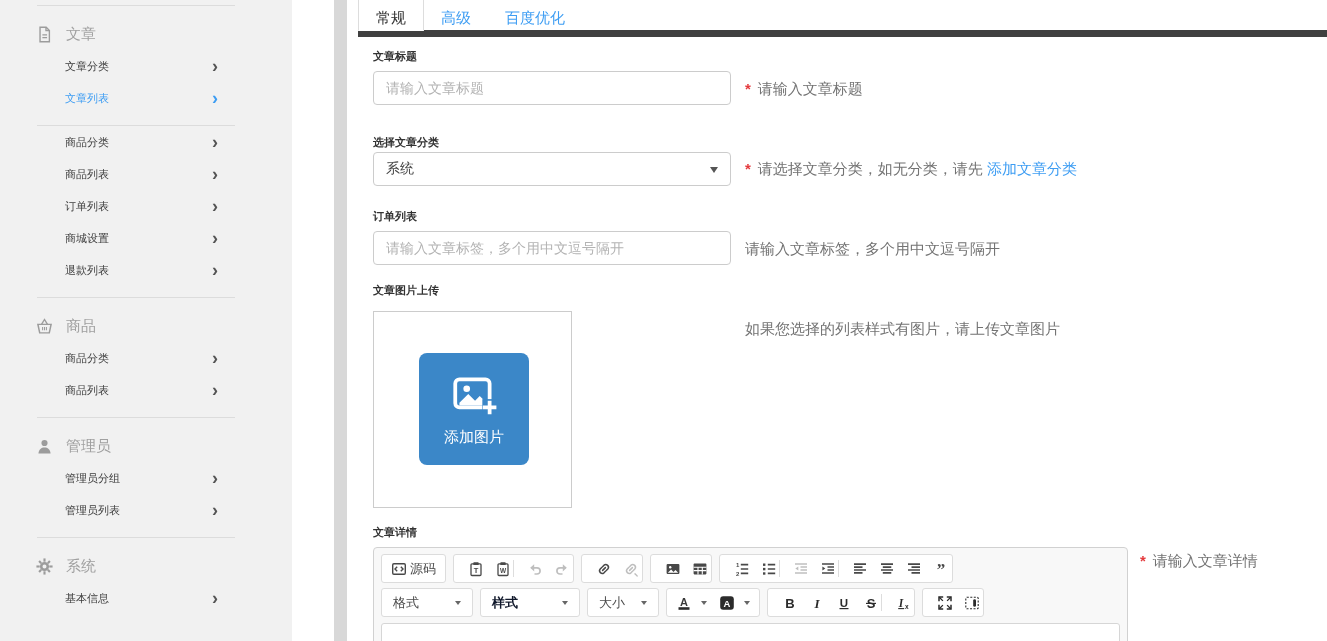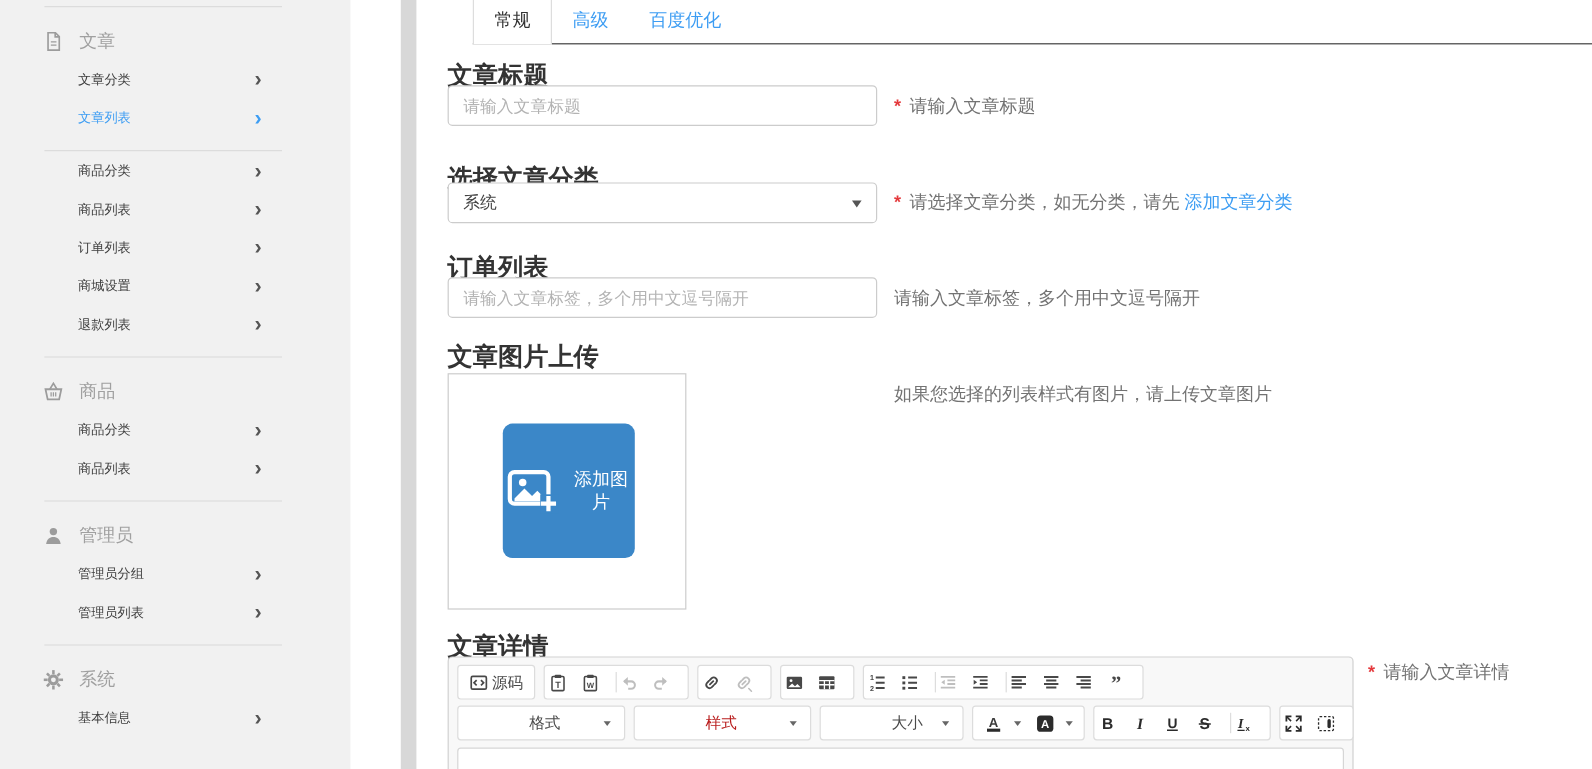--- a/index.html
+++ b/index.html
@@ -16,53 +16,53 @@
   .sec-icon svg{width:17px; height:17px; display:block;}
   .sec-title{font-size:15px; color:#a0a0a0;}
   .side-item{height:32px; display:flex; align-items:center; justify-content:space-between; padding:0 74px 0 65px; cursor:pointer;}
   .side-label{font-size:11px; color:#3d3d3d;}
   .side-chevron{font-size:18px; color:#555; line-height:1; font-weight:bold;}
   .side-item.active .side-label,.side-item.active .side-chevron{color:var(--accent);}
   .scroll-track{position:absolute; left:322px; top:0; width:25px; height:641px; background:#fff;}
   .scroll-thumb{position:absolute; left:334px; top:0; width:13px; height:641px; background:#d8d8d8;}
 
   
-  .tabbar{position:absolute; left:394px; right:0; top:0; height:37px; display:flex; border-bottom:1px solid #404040;}
+  .tabbar{position:absolute; left:358px; right:0; top:0; height:37px; display:flex; border-bottom:7px solid #404040;}
   .tab{padding:0 17px; line-height:36px; font-size:15px; color:var(--accent); cursor:pointer;}
   .tab.active{background:#fff; color:#333; border-left:1px solid #ddd; border-right:1px solid #ddd; border-bottom:1px solid #fff; margin-bottom:-1px;}
 
   
-  .flabel{position:absolute; left:373px; font-size:21px; font-weight:bold; color:#333;}
+  .flabel{position:absolute; left:373px; font-size:11px; font-weight:bold; color:#333;}
   .finput{position:absolute; left:373px; width:358px; height:34px; border:1px solid #ccc; border-radius:4px; padding:0 12px; font-size:14px; color:#444; background:#fff; outline:none; font-family:"Liberation Sans", sans-serif;}
   .finput::placeholder{color:#b3b3b3;}
   .fnote{position:absolute; font-size:15px; color:#737373; display:flex; gap:7px; align-items:flex-start; line-height:20px;}
   .fnote .req{color:var(--req); font-weight:bold;}
   .fnote a{color:var(--accent); text-decoration:none; cursor:pointer;}
   .fselect{position:absolute; left:373px; width:358px; height:34px; border:1px solid #ccc; border-radius:4px; background:#fff; display:flex; align-items:center; padding:0 12px; font-size:14px; color:#444; cursor:pointer;}
   .fselect .sel-caret{position:absolute; right:12px; top:14px; width:0; height:0; border-left:4.5px solid transparent; border-right:4.5px solid transparent; border-top:6px solid #555;}
 
   
   .uploadbox{position:absolute; left:373px; top:311px; width:199px; height:197px; border:1px solid #ccc; background:#fff;}
-  .uploadbtn{position:absolute; left:45px; top:41px; width:110px; height:112px; border:none; border-radius:8px; background:#3b87c8; display:flex; align-items:center; justify-content:center; gap:7px; cursor:pointer;}
+  .uploadbtn{position:absolute; left:45px; top:41px; width:110px; height:112px; border:none; border-radius:8px; background:#3b87c8; display:flex; flex-direction:column; align-items:center; justify-content:center; gap:7px; cursor:pointer;}
   .uploadbtn svg{width:50px; height:50px; display:block;}
   .uploadbtn .upl-label{color:#fff; font-size:15px;}
 
   
   .editor{position:absolute; left:373px; top:547px; width:755px; height:200px; background:#f8f8f8; border:1px solid #d1d1d1; border-radius:4px; padding:6px 7px;}
   .trow{display:flex; gap:7px; margin-bottom:5px; align-items:center;}
   .tgroup{background:#fff; border:1px solid #dcdcdc; border-radius:3px; display:flex; align-items:center; height:29px; padding:0 3px;}
-  .tbtn{width:27px; height:25px; border:none; background:transparent; display:flex; align-items:center; justify-content:space-between; gap:3px; cursor:pointer; padding:0;}
+  .tbtn{width:27px; height:25px; border:none; background:transparent; display:flex; align-items:center; justify-content:flex-end; gap:3px; cursor:pointer; padding:0;}
   .tbtn svg{width:16px; height:16px; display:block;}
   .tbtn.wide{width:auto; padding:0 6px;}
   .tbtn-label{font-size:13px; color:#484848;}
   .tbtn.disabled{opacity:.35; cursor:default;}
   .tsep{width:1px; height:17px; background:#ddd; margin:0 2px;}
-  .tdrop{height:27px; display:flex; align-items:center; justify-content:space-between; padding:0 8px; cursor:pointer;margin-left:48px;}
+  .tdrop{height:27px; display:flex; align-items:center; justify-content:space-between; padding:0 8px; cursor:pointer;}
   .tdrop-label{font-size:13px; color:#4a4a4a;}
-  .tdrop.disabled .tdrop-label{color:#b91c1c;}
+  .tdrop.disabled .tdrop-label{color:#0f172a;font-weight:bold;}
   .caret{width:0; height:0; border-left:3.5px solid transparent; border-right:3.5px solid transparent; border-top:4.5px solid #666; margin-left:6px;}
   .editor-content{margin-top:6px; height:120px; background:#fff; border:1px solid #d6d6d6; border-radius:3px;}
 </style>
 </head>
 <body>
 
 <div class="screen">
 
   <div class="sidebar">
     <nav>

